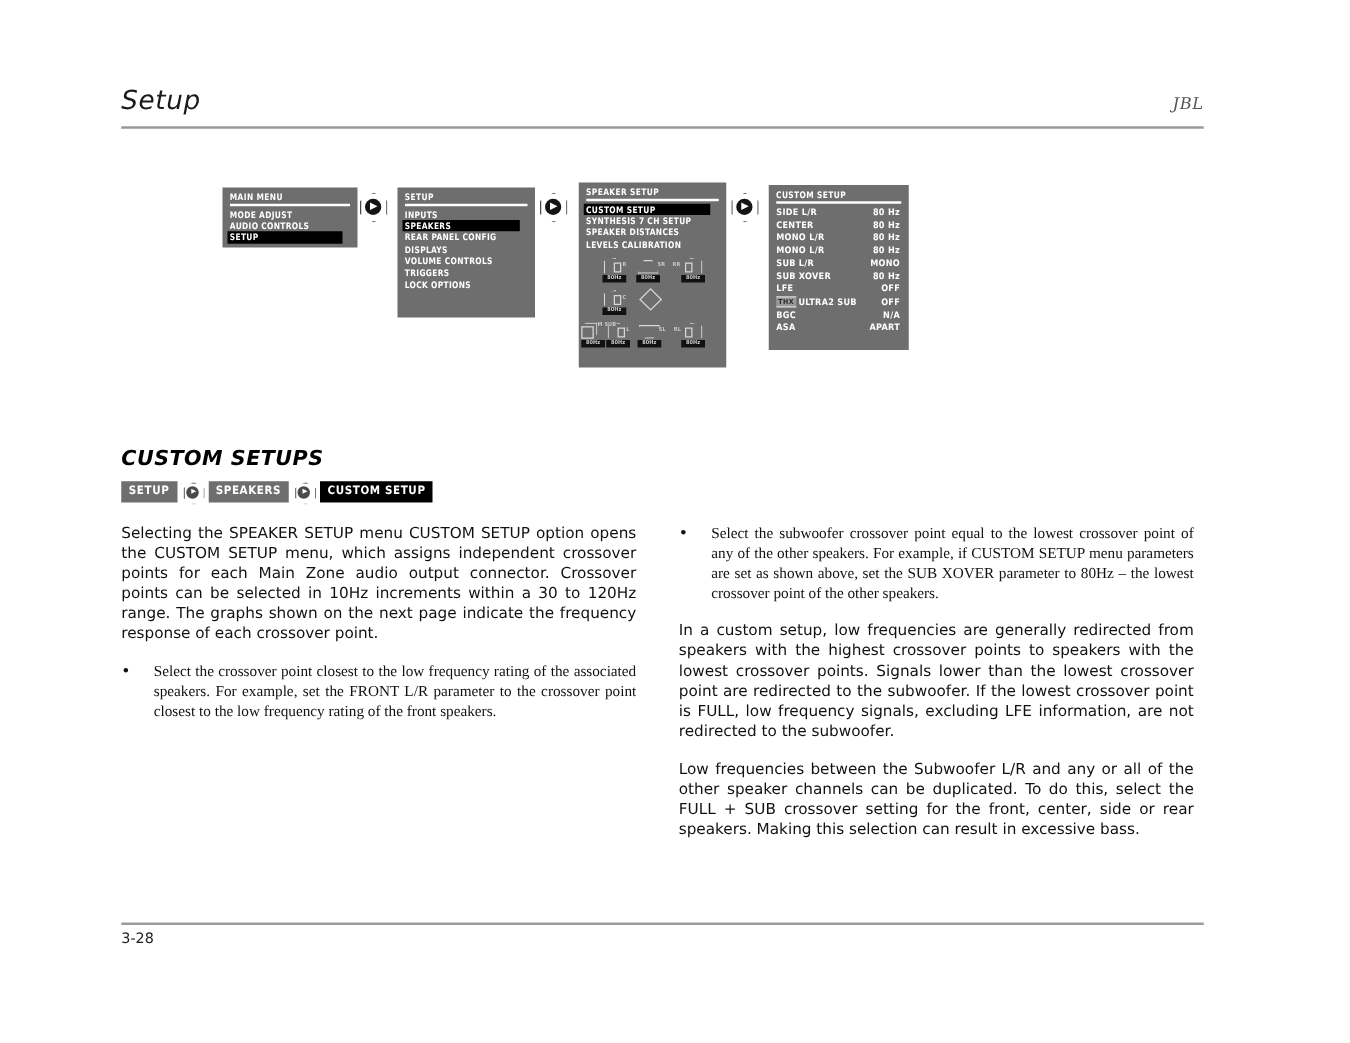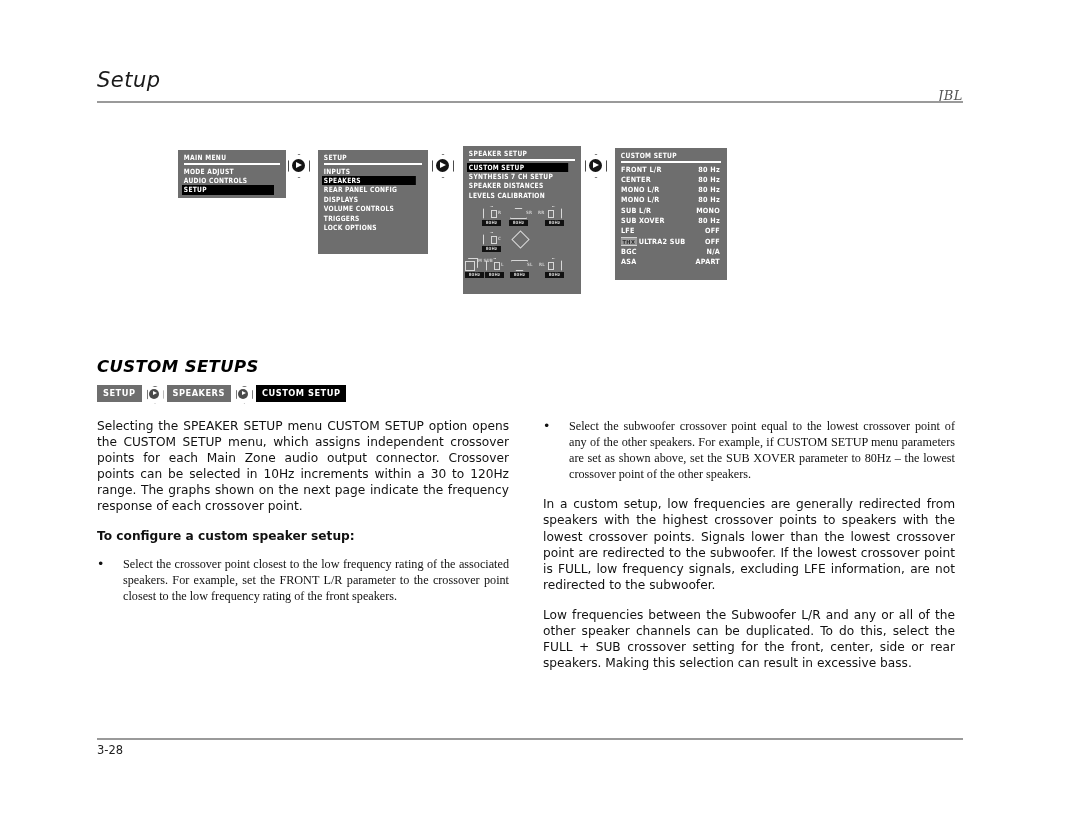--- a/index.html
+++ b/index.html
@@ -37,21 +37,20 @@
   }
   #header-brand {
     position: absolute;
     right: 0;
     top: 8px;
     font-family: "DejaVu Serif", serif;
     font-style: italic;
     font-size: 13px;
     color: #555;
     letter-spacing: 0.5px;
-    margin-top: 12px;
   }
   #header-rule {
     position: absolute;
     left: 0;
     top: 33px;
     width: 866px;
     height: 2px;
     background: #9a9a9a;
   }
 
@@ -491,21 +490,21 @@
     <div class="circ"></div>
     <div class="tri"></div>
   </div>
 
   <div class="osd-screen" id="screen-custom-setup">
     <div class="osd-title">CUSTOM SETUP</div>
     <div class="osd-title-rule"></div>
 
     <div class="osd-kv">
       <span class="k">
-          <span>FRONT L/R</span>
+          <span>SIDE L/R</span>
         </span>
       <span>80 Hz</span>
     </div>
     <div class="osd-kv">
       <span class="k">
           <span>CENTER</span>
         </span>
       <span>80 Hz</span>
     </div>
     <div class="osd-kv">
@@ -573,21 +572,20 @@
   <div class="crumb-arrow">
     <div class="hexo"></div>
     <div class="circ"></div>
     <div class="tri"></div>
   </div>
   <div class="crumb black">CUSTOM SETUP</div>
 </div>
 
 <div class="col" id="col-left">
   <p class="para">Selecting the SPEAKER SETUP menu CUSTOM SETUP option opens the CUSTOM SETUP menu, which assigns independent crossover points for each Main Zone audio output connector. Crossover points can be selected in 10Hz increments within a 30 to 120Hz range. The graphs shown on the next page indicate the frequency response of each crossover point.</p>
-  <div class="subhead">To configure a custom speaker setup:</div>
   <div class="bullet">
     <div class="dot">•</div>
     <div class="btxt">Select the crossover point closest to the low frequency rating of the associated speakers. For example, set the FRONT L/R parameter to the crossover point closest to the low frequency rating of the front speakers.</div>
   </div>
 </div>
 
 <div class="col" id="col-right">
   <div class="bullet">
     <div class="dot">•</div>
     <div class="btxt">Select the subwoofer crossover point equal to the lowest crossover point of any of the other speakers. For example, if CUSTOM SETUP menu parameters are set as shown above, set the SUB XOVER parameter to 80Hz – the lowest crossover point of the other speakers.</div>

